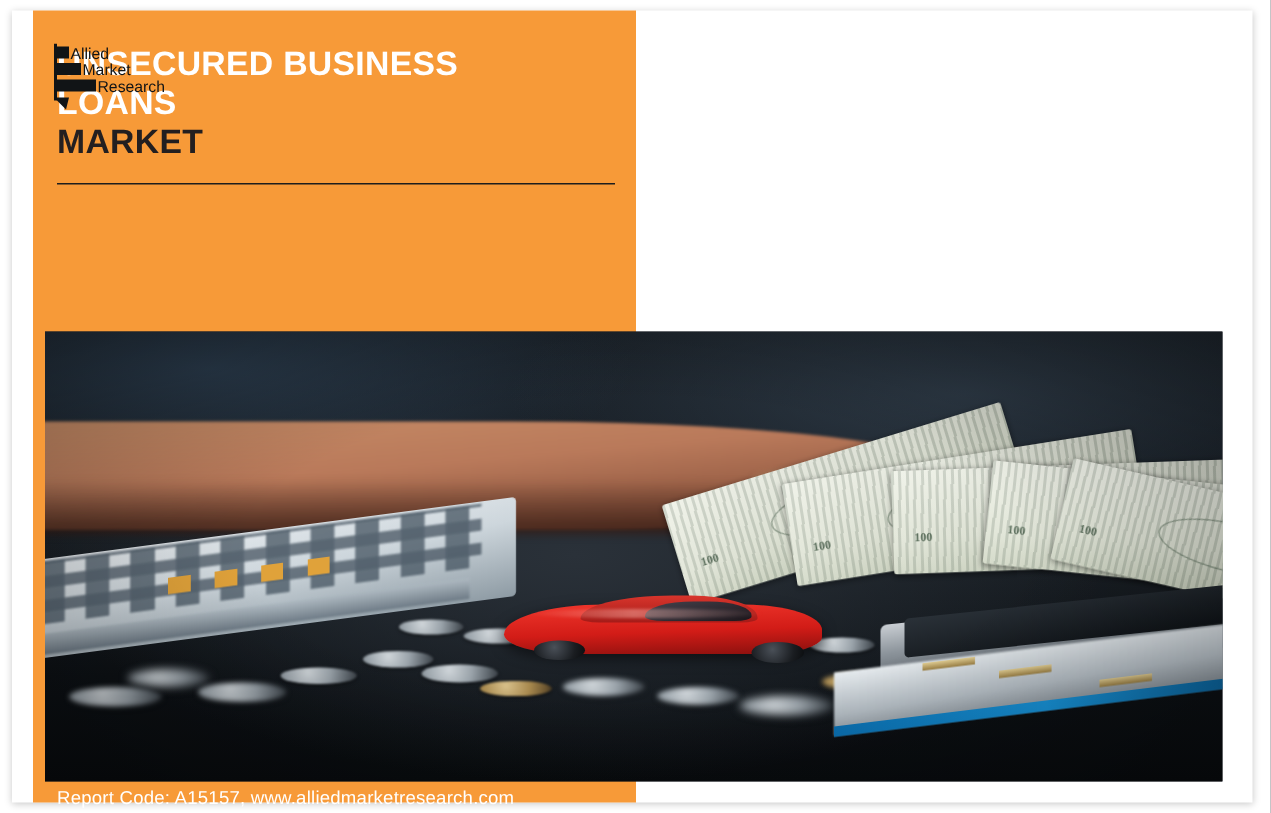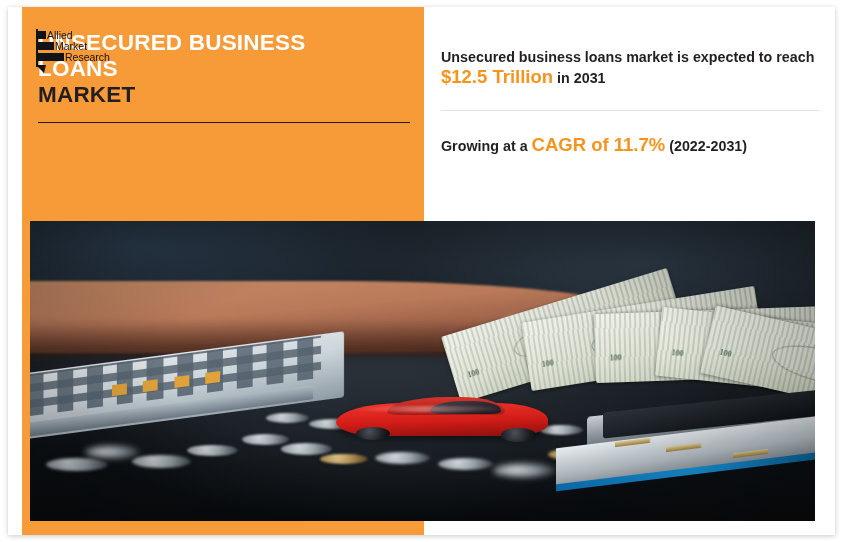--- a/index.html
+++ b/index.html
@@ -333,34 +333,23 @@
 
     <div id="title-block">
       <div class="title-line title-white">UNSECURED BUSINESS</div>
       <div class="title-line title-white">LOANS</div>
       <div class="title-line title-dark">MARKET</div>
     </div>
 
     <div id="title-rule"></div>
 
 
+    <div id="report-code">Report Code: A15157, www.alliedmarketresearch.com</div>
   </div>
 
-  <div id="right-panel">
-
-    <div id="headline">
-      <span>Unsecured business loans market is expected to reach </span><span class="accent">$12.5 Trillion</span><span> in 2031</span>
-    </div>
-
-    <div id="panel-divider"></div>
-
-    <div id="cagr-line">
-      <span>Growing at a </span><span class="accent">CAGR of 11.7%</span><span> (2022-2031)</span>
-    </div>
-  </div>
 
   <div id="photo" aria-label="Hand holding a fan of US one hundred dollar bills above a dark table with a calculator, a red toy sports car, scattered coins, a tablet and a notebook">
     <div id="photo-scene">
 
       <div class="ph bg-top"></div>
       <div class="ph bg-table"></div>
 
       <div class="ph arm"></div>
       <div class="ph arm-shade"></div>
       <div class="ph finger"></div>

